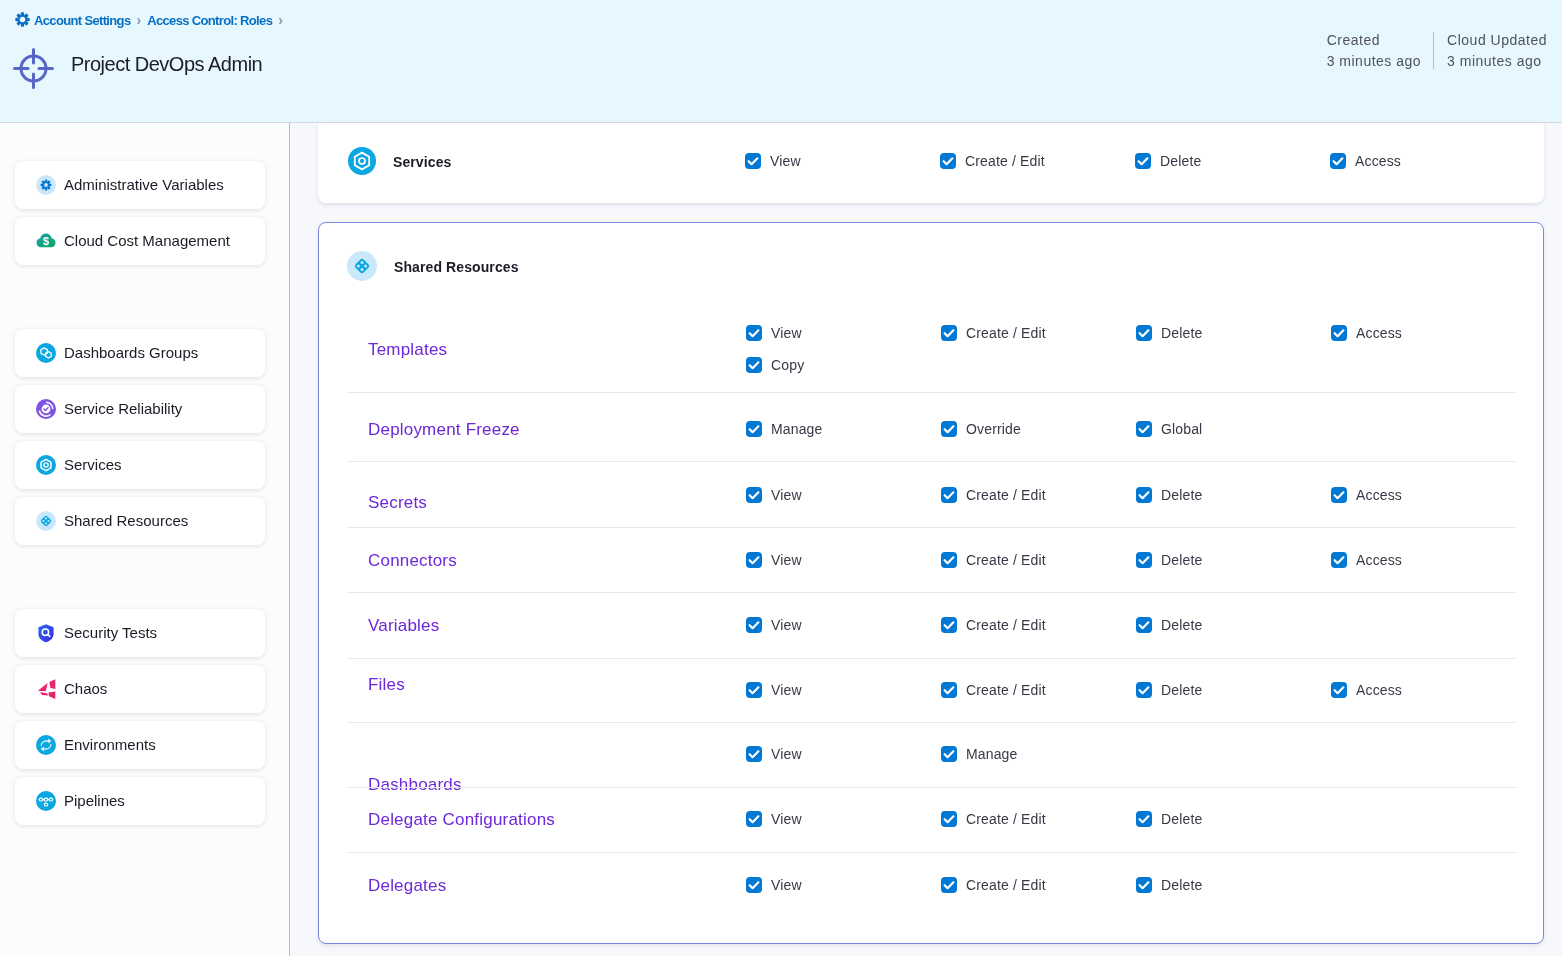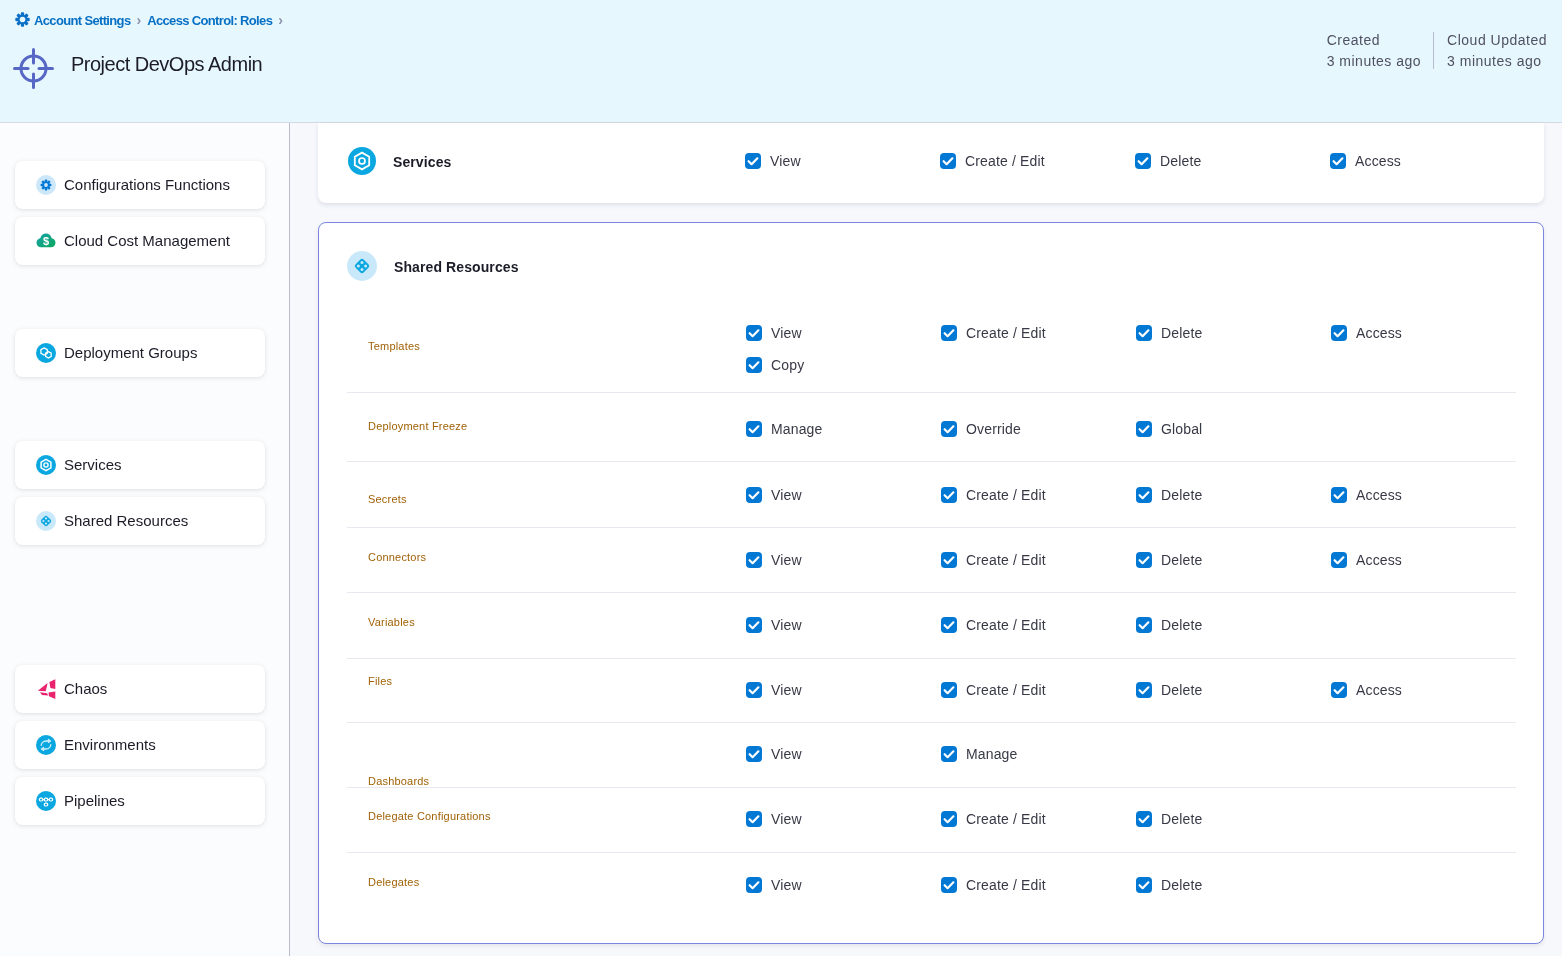--- a/index.html
+++ b/index.html
@@ -21,21 +21,21 @@
 
 #sidebar { position:absolute; left:0; top:123px; width:290px; height:833px; background:#FBFCFD; border-right:1px solid #B9BBCE; }
 .navcard { position:absolute; left:15px; width:250px; height:48px; background:#fff; border-radius:8px; box-shadow:0 1px 4px rgba(96,97,112,0.18); }
 .navcard .ic { position:absolute; left:21px; top:14px; width:20px; height:20px; }
 .navcard .lbl { position:absolute; left:49px; top:0; height:48px; line-height:48px; font-size:15px; color:#1c1c28; white-space:nowrap; }
 
 
 #svc-card { position:absolute; left:318px; top:123px; width:1226px; height:80px; background:#fff; border-radius:0 0 8px 8px; box-shadow:0 2px 4px rgba(96,97,112,0.16); }
 #shr-card { position:absolute; left:318px; top:222px; width:1226px; height:722px; background:#fff; border:1px solid #7B87DF; border-radius:8px; box-shadow:0 2px 4px rgba(96,97,112,0.12); }
 .cardtitle { font-size:14px; font-weight:bold; color:#1c1c28; letter-spacing:0.1px; }
-.rowlbl { position:absolute; left:49px; font-size:11px; color:#a16207; letter-spacing:0.2px; white-space:nowrap; }
+.rowlbl { position:absolute; left:49px; font-size:17px; color:#6d28d9; letter-spacing:0.2px; white-space:nowrap; }
 .sep { position:absolute; left:28px; right:27px; height:1px; background:#E8E9F0; }
 .cb { position:absolute; width:16px; height:16px; background:#0278D5; border-radius:4px; }
 .cb svg { position:absolute; left:0; top:0; }
 .cblbl { position:absolute; font-size:14px; color:#383946; letter-spacing:0.15px; white-space:nowrap; }
 </style>
 </head>
 <body>
 <div id="header">
   <svg class="abs" style="left:15px;top:12px" width="15" height="15" viewBox="0 0 15 15" id="gear-bc">
       <rect x="5.843999999999999" y="0.2999999999999998" width="3.3120000000000003" height="5.02" rx="1.0080000000000002" transform="rotate(0 7.5 7.5)" fill="#0B6FC6"></rect>
@@ -86,61 +86,85 @@
         <rect x="8.758" y="4.6" width="2.4840000000000004" height="3.6900000000000004" rx="0.7560000000000001" transform="rotate(45 10 10)" fill="#0278D5"></rect>
         <rect x="8.758" y="4.6" width="2.4840000000000004" height="3.6900000000000004" rx="0.7560000000000001" transform="rotate(90 10 10)" fill="#0278D5"></rect>
         <rect x="8.758" y="4.6" width="2.4840000000000004" height="3.6900000000000004" rx="0.7560000000000001" transform="rotate(135 10 10)" fill="#0278D5"></rect>
         <rect x="8.758" y="4.6" width="2.4840000000000004" height="3.6900000000000004" rx="0.7560000000000001" transform="rotate(180 10 10)" fill="#0278D5"></rect>
         <rect x="8.758" y="4.6" width="2.4840000000000004" height="3.6900000000000004" rx="0.7560000000000001" transform="rotate(225 10 10)" fill="#0278D5"></rect>
         <rect x="8.758" y="4.6" width="2.4840000000000004" height="3.6900000000000004" rx="0.7560000000000001" transform="rotate(270 10 10)" fill="#0278D5"></rect>
         <rect x="8.758" y="4.6" width="2.4840000000000004" height="3.6900000000000004" rx="0.7560000000000001" transform="rotate(315 10 10)" fill="#0278D5"></rect>
         <circle cx="10" cy="10" r="3.6" fill="#0278D5"></circle>
         <circle cx="10" cy="10" r="1.9" fill="#CDE7FA"></circle>
       </svg>
-      <div class="lbl">Configurations Functions</div>
+      <div class="lbl">Administrative Variables</div>
     </div>
     <div class="navcard" style="top:93.5px">
       <svg class="ic" width="20" height="20" viewBox="0 0 20 20">
         <defs>
           <linearGradient id="g1" x1="0" y1="0" x2="1" y2="1">
             <stop offset="0" stop-color="#17A2A8"></stop>
             <stop offset="1" stop-color="#0DA75E"></stop>
           </linearGradient>
         </defs>
         <path d="M10 2.5 C 13 2.5 15.3 4.7 15.6 7.3 C 17.9 7.7 19.5 9.4 19.5 11.7 C 19.5 14.2 17.5 16.2 15 16.2 L 5 16.2 C 2.5 16.2 0.5 14.2 0.5 11.7 C 0.5 9.4 2.1 7.7 4.4 7.3 C 4.7 4.7 7 2.5 10 2.5 Z" fill="url(#g1)"></path>
         <text x="10" y="13.6" font-size="11" font-weight="bold" fill="#fff" text-anchor="middle" font-family="Liberation Sans">$</text>
       </svg>
       <div class="lbl">Cloud Cost Management</div>
     </div>
     <div class="navcard" style="top:205.5px">
       <svg class="ic" width="20" height="20" viewBox="0 0 20 20">
         <circle cx="10" cy="10" r="10" fill="#0BA7E0"></circle>
         <path d="M8.1 4.9 L11.3 6.7 L11.3 10.3 L8.1 12.1 L4.9 10.3 L4.9 6.7 Z" fill="none" stroke="#fff" stroke-width="1.25"></path>
         <path d="M12.4 8.6 L15.2 10.2 L15.2 13.4 L12.4 15.0 L9.6 13.4 L9.6 10.2 Z" fill="none" stroke="#fff" stroke-width="1.25"></path>
       </svg>
-      <div class="lbl">Deployment Groups</div>
+      <div class="lbl">Dashboards Groups</div>
+    </div>
+    <div class="navcard" style="top:261.5px">
+      <svg class="ic" width="20" height="20" viewBox="0 0 20 20">
+        <circle cx="10" cy="10" r="10" fill="#7E52E2"></circle>
+        <path d="M10 3.2 A 6.8 6.8 0 0 1 16.8 10" fill="none" stroke="#fff" stroke-width="1.6" opacity="0.95"></path>
+        <path d="M3.4 11.5 A 6.8 6.8 0 0 0 14.5 15.5" fill="none" stroke="#fff" stroke-width="1.6" opacity="0.95"></path>
+        <circle cx="10" cy="10" r="4.4" fill="#fff"></circle>
+        <path d="M8 10 l1.4 1.5 l2.6 -2.8" fill="none" stroke="#7E52E2" stroke-width="1.5" stroke-linecap="round" stroke-linejoin="round"></path>
+      </svg>
+      <div class="lbl">Service Reliability</div>
     </div>
     <div class="navcard" style="top:317.5px">
       <svg class="ic" width="20" height="20" viewBox="0 0 20 20">
         <circle cx="10" cy="10" r="10" fill="#0BA7E0"></circle>
         <path d="M10 4.4 L14.9 7.2 L14.9 12.8 L10 15.6 L5.1 12.8 L5.1 7.2 Z" fill="none" stroke="#fff" stroke-width="1.5"></path>
         <circle cx="10" cy="10" r="2.1" fill="none" stroke="#fff" stroke-width="1.4"></circle>
       </svg>
       <div class="lbl">Services</div>
     </div>
     <div class="navcard" style="top:373.5px">
       <svg class="ic" width="20" height="20" viewBox="0 0 20 20">
         <circle cx="10" cy="10" r="10" fill="#C9E9FA"></circle>
         <rect x="5.8" y="5.8" width="8.4" height="8.4" rx="2" transform="rotate(45 10 10)" fill="#0BA7E0"></rect>
         <circle cx="10" cy="7.4" r="1.1" fill="#C9E9FA"></circle>
         <circle cx="10" cy="12.6" r="1.1" fill="#C9E9FA"></circle>
         <circle cx="7.4" cy="10" r="1.1" fill="#C9E9FA"></circle>
         <circle cx="12.6" cy="10" r="1.1" fill="#C9E9FA"></circle>
       </svg>
       <div class="lbl">Shared Resources</div>
+    </div>
+    <div class="navcard" style="top:485.5px">
+      <svg class="ic" width="20" height="20" viewBox="0 0 20 20">
+        <defs>
+          <linearGradient id="g2" x1="0" y1="0" x2="1" y2="1">
+            <stop offset="0" stop-color="#2E6BF2"></stop>
+            <stop offset="1" stop-color="#3A2BE4"></stop>
+          </linearGradient>
+        </defs>
+        <path d="M10 1.2 L17.6 4.2 L17.6 11 C17.6 15.2 14.4 17.8 10 19.3 C5.6 17.8 2.4 15.2 2.4 11 L2.4 4.2 Z" fill="url(#g2)"></path>
+        <circle cx="9.4" cy="9.2" r="3.2" fill="none" stroke="#fff" stroke-width="1.5"></circle>
+        <line x1="11.8" y1="11.6" x2="13.8" y2="13.4" stroke="#fff" stroke-width="1.5" stroke-linecap="round"></line>
+      </svg>
+      <div class="lbl">Security Tests</div>
     </div>
     <div class="navcard" style="top:541.5px">
       <svg class="ic" width="20" height="20" viewBox="0 0 20 20">
         <g fill="#E9236E">
           <polygon points="1.8,11.8 11.6,4.0 9.8,12.2"></polygon>
           <polygon points="13.4,2.9 19.3,0.3 19.3,10.0 14.4,9.0"></polygon>
           <polygon points="12.5,13.4 19.3,12.5 19.3,19.9 13.0,17.2"></polygon>
           <polygon points="3.9,13.3 11.0,14.3 12.3,16.6 6.0,16.1"></polygon>
         </g>
       </svg>

